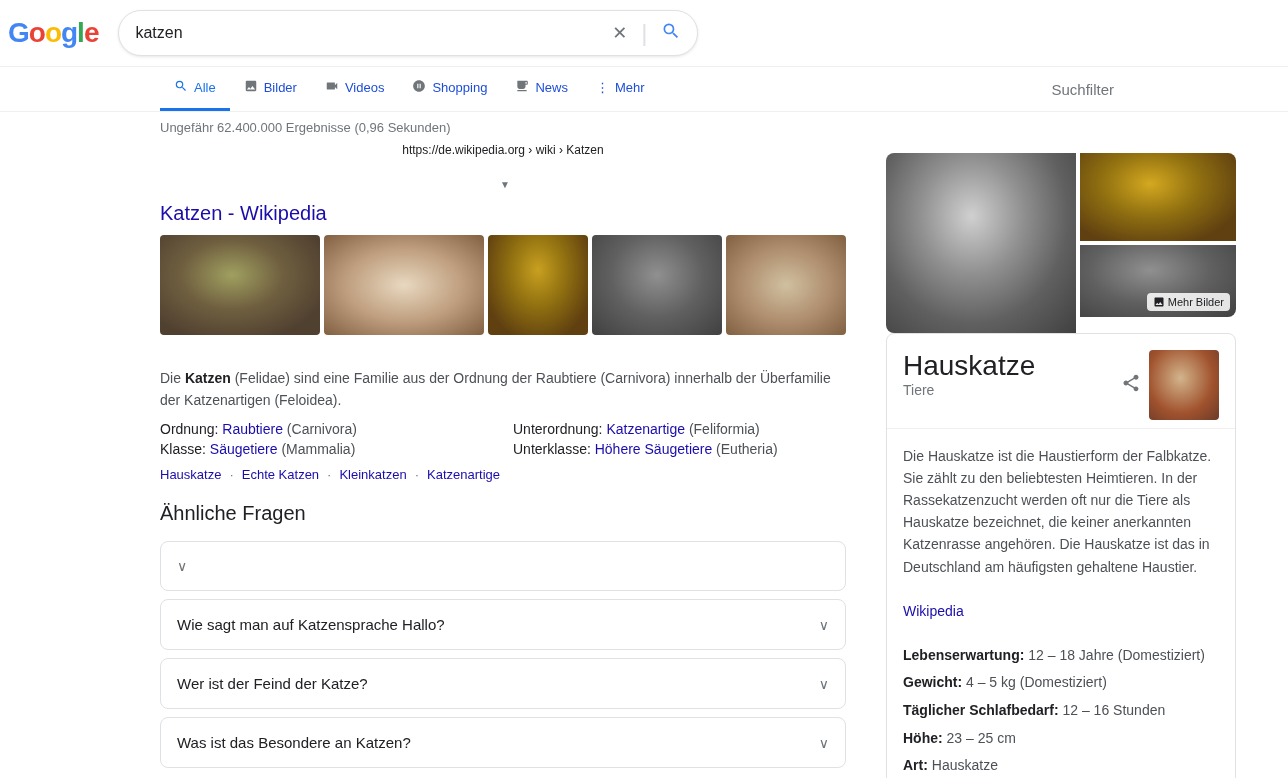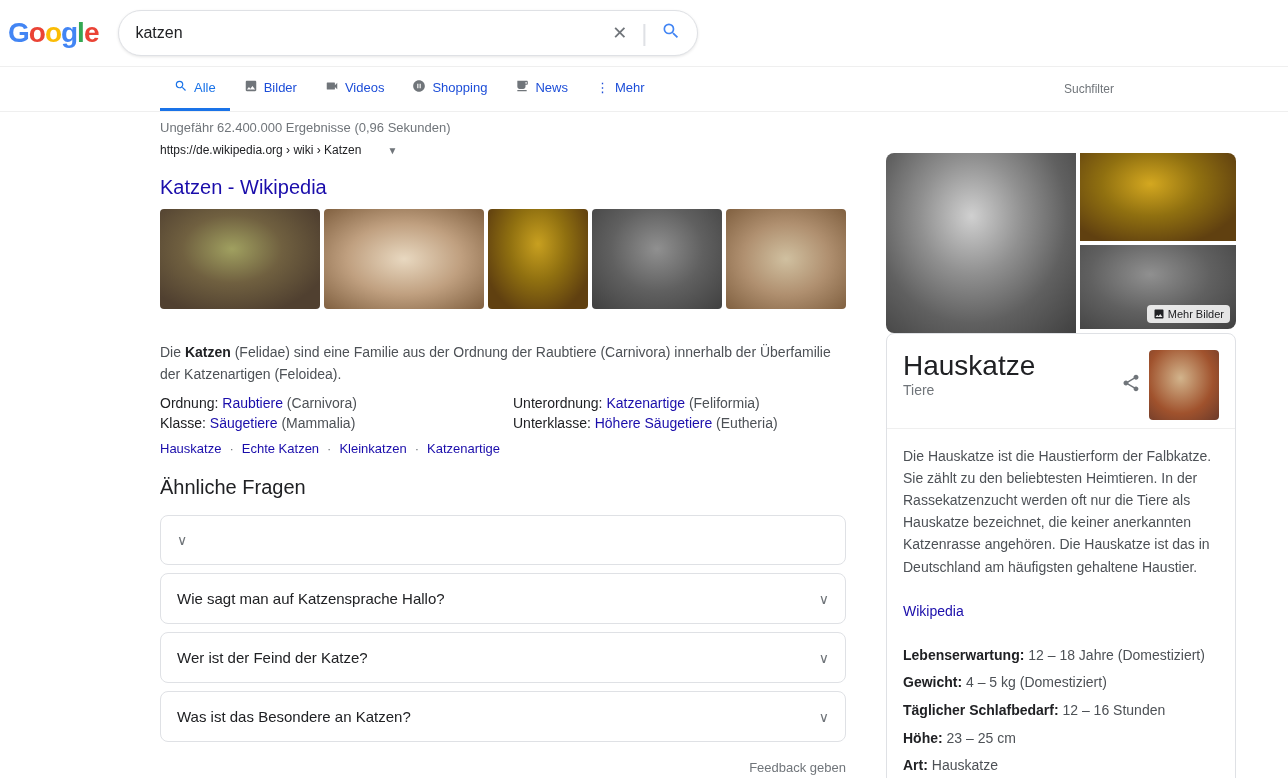--- a/index.html
+++ b/index.html
@@ -18,33 +18,33 @@
     .search-bar-container { display: flex; align-items: center; border: 1px solid #dfe1e5; border-radius: 24px; padding: 8px 16px; width: 580px; background: #fff; box-shadow: 0 1px 3px rgba(0,0,0,0.1); }
     .search-input { border: none; outline: none; font-size: 16px; width: 100%; color: #202124; }
     .search-icons { display: flex; align-items: center; gap: 10px; }
     .clear-icon { color: #70757a; cursor: pointer; font-size: 18px; }
     .search-icon-btn { color: #4285F4; cursor: pointer; font-size: 20px; }
 
     
     .nav-tabs { display: flex; align-items: center; padding: 0 160px; border-bottom: 1px solid #efefef; gap: 0; }
     .nav-tab { display: flex; align-items: center; gap: 6px; padding: 12px 14px; font-size: 13px; color: #1d4ed8; cursor: pointer; border-bottom: 3px solid transparent; text-decoration: none; white-space: nowrap; }
     .nav-tab.active { color: #1a73e8; border-bottom: 3px solid #1a73e8; }
-    .suchfilter { margin-left: auto; color: #70757a; cursor: pointer; padding: 12px 14px; font-size: 12px; }
+    .suchfilter { margin-left: auto; color: #70757a; cursor: pointer; padding: 12px 14px; font-size: 15px; }
 
     
     .results-count { padding: 8px 160px; font-size: 13px; color: #70757a; }
 
     
     .main-content { display: flex; padding: 0 160px; gap: 40px; }
     .results-col { flex: 1; max-width: 700px; }
     .sidebar-col { width: 350px; flex-shrink: 0; }
 
     
     .result-item { margin-bottom: 20px; }
-    .result-url { font-size: 12px; color: #202124; display: flex; align-items: center; gap: 22px; margin-bottom: 19px; }
+    .result-url { font-size: 12px; color: #202124; display: flex; align-items: center; gap: 22px; margin-bottom: 12px; flex-direction: column; }
     .result-title { font-size: 20px; color: #1a0dab; text-decoration: none; display: block; margin-bottom: 8px; }
 
     
     .images-strip { display: flex; gap: 4px; margin: 10px 0; }
     .img-placeholder { background: #ddd; border-radius: 4px; overflow: hidden; }
     .img-1 { width: 160px; height: 100px; background: linear-gradient(135deg, #8B7355 0%, #5C4A32 50%, #8B8B6B 100%); }
     .img-2 { width: 160px; height: 100px; background: linear-gradient(135deg, #C8A882 0%, #8B7355 50%, #F5F5DC 100%); }
     .img-3 { width: 100px; height: 100px; background: linear-gradient(135deg, #D4A017 0%, #8B6914 50%, #C8A832 100%); }
     .img-4 { width: 130px; height: 100px; background: linear-gradient(135deg, #696969 0%, #404040 50%, #808080 100%); }
     .img-5 { width: 120px; height: 100px; background: linear-gradient(135deg, #D2B48C 0%, #A0522D 50%, #CD853F 100%); }
@@ -71,21 +71,21 @@
 
     
     .feedback { text-align: right; color: #70757a; font-size: 13px; padding: 8px 0; cursor: pointer; }
 
     
     .sidebar-col { margin-top: 10px; }
     .cat-images-container { display: flex; gap: 4px; height: 180px; margin-bottom: 0; }
     .cat-main-img { width: 190px; height: 180px; background: linear-gradient(135deg, #A0A0A0 0%, #606060 30%, #808080 60%, #C0C0C0 100%); border-radius: 8px 0 0 8px; flex-shrink: 0; position: relative; overflow: hidden; }
     .cat-side-imgs { display: flex; flex-direction: column; gap: 4px; flex: 1; }
     .cat-side-top { height: 88px; background: linear-gradient(135deg, #C8AA82 0%, #8B6914 50%, #D4A820 100%); border-radius: 0 8px 0 0; overflow: hidden; }
-    .cat-side-bottom { height: 84px; background: linear-gradient(135deg, #708090 0%, #2F4F4F 50%, #696969 100%); border-radius: 0 0 8px 0; overflow: hidden; position: relative; }
+    .cat-side-bottom { height: 72px; background: linear-gradient(135deg, #708090 0%, #2F4F4F 50%, #696969 100%); border-radius: 0 0 8px 0; overflow: hidden; position: relative; }
     .mehr-bilder { position: absolute; bottom: 6px; right: 6px; background: rgba(255,255,255,0.85); font-size: 11px; padding: 3px 6px; border-radius: 4px; display: flex; align-items: center; gap: 3px; color: #202124; }
 
     
     .knowledge-panel { border: 1px solid #dfe1e5; border-radius: 8px; overflow: hidden; }
     .kp-header { padding: 16px 16px 8px; display: flex; justify-content: space-between; align-items: flex-start; }
     .kp-title-area { display: flex; flex-direction: column; }
     .kp-title { font-size: 28px; font-weight: 400; color: #202124; }
     .kp-subtitle { font-size: 14px; color: #70757a; }
     .kp-share { color: #70757a; cursor: pointer; font-size: 18px; }
 

